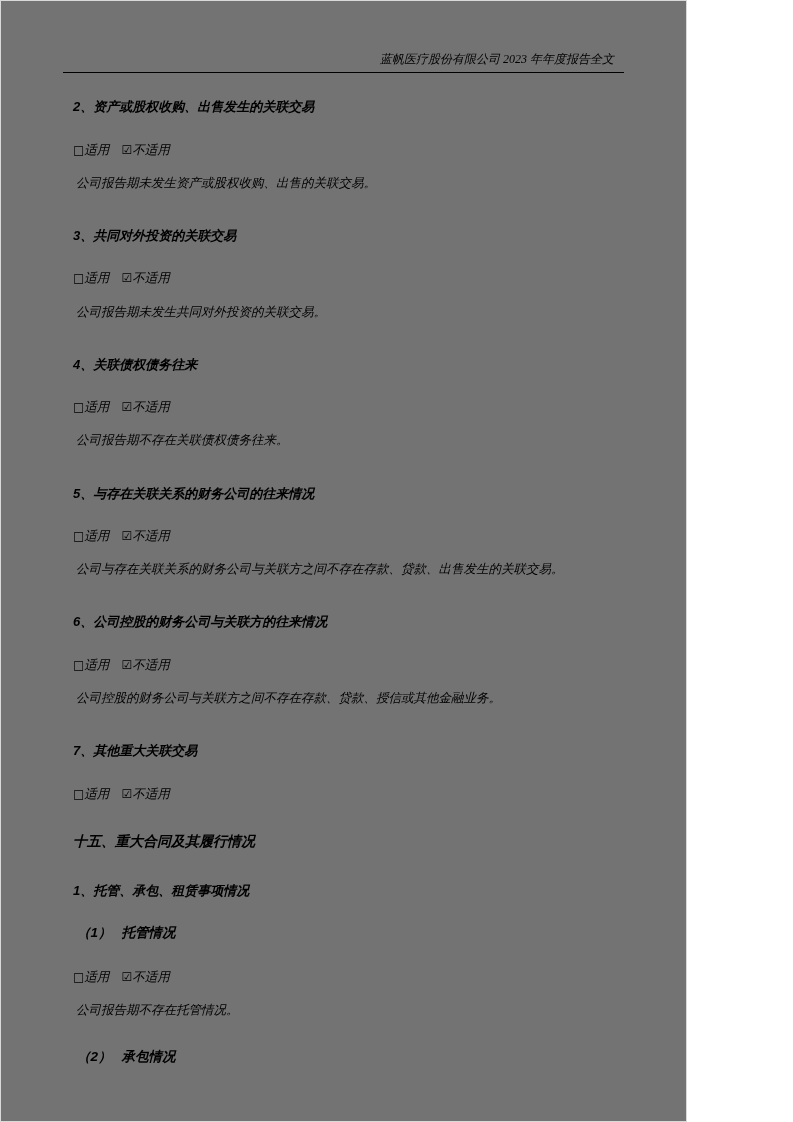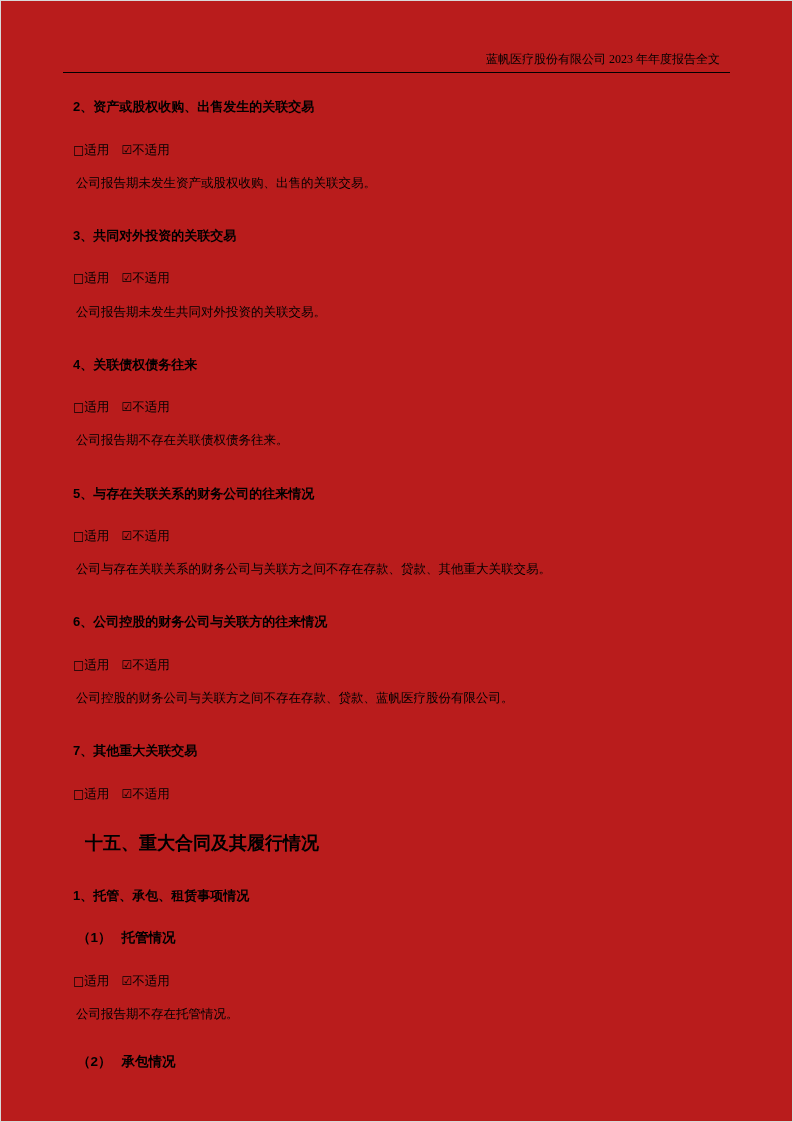--- a/index.html
+++ b/index.html
@@ -2,28 +2,29 @@
 <html><head>
 <meta charset="utf-8">
 <style>
   html, body {
     margin: 0;
     padding: 0;
     background: #ffffff;
   }
   .page {
     position: relative;
-    width: 793px;
+    width: 687px;
     height: 1122px;
-    background: #b91c1c;
+    background: #737373;
     box-sizing: border-box;
     border: 1px solid #d9d9d9;
     font-family: "Liberation Serif", "DejaVu Serif", serif;
     color: #000000;
     overflow: hidden;
+    font-style: italic;
   }
   .content {
     box-sizing: border-box;
     padding: 50px 62px 0 62px;
   }
   .inner {
     padding: 0 10px;
   }
   .doc-header {
     text-align: right;
@@ -41,23 +42,23 @@
     font-size: 13px;
     font-weight: bold;
     margin: 33px 0 24px 0;
     line-height: 1.2;
   }
   h2.sec-title.first {
     margin-top: 26px;
   }
   h1.chapter-title {
     font-family: "Liberation Sans", "DejaVu Sans", sans-serif;
-    font-size: 18px;
+    font-size: 14px;
     font-weight: bold;
-    margin: 27px 0 26px 12px;
+    margin: 27px 0 26px 0;
     line-height: 1.2;
   }
   h3.sub-title {
     font-family: "Liberation Sans", "DejaVu Sans", sans-serif;
     font-size: 13.5px;
     font-weight: bold;
     margin: 27px 0 24px 0;
     padding-left: 4px;
     line-height: 1.2;
   }
@@ -121,30 +122,30 @@
         </p>
         <p class="body-text">公司报告期不存在关联债权债务往来。</p>
       </section>
 
       <section>
         <h2 class="sec-title">5、与存在关联关系的财务公司的往来情况</h2>
         <p class="opts">
           <span class="opt1"><span class="cb">□</span><span>适用</span></span>
           <span class="opt2"><span class="cb">☑</span><span>不适用</span></span>
         </p>
-        <p class="body-text">公司与存在关联关系的财务公司与关联方之间不存在存款、贷款、其他重大关联交易。</p>
+        <p class="body-text">公司与存在关联关系的财务公司与关联方之间不存在存款、贷款、出售发生的关联交易。</p>
       </section>
 
       <section>
         <h2 class="sec-title">6、公司控股的财务公司与关联方的往来情况</h2>
         <p class="opts">
           <span class="opt1"><span class="cb">□</span><span>适用</span></span>
           <span class="opt2"><span class="cb">☑</span><span>不适用</span></span>
         </p>
-        <p class="body-text">公司控股的财务公司与关联方之间不存在存款、贷款、蓝帆医疗股份有限公司。</p>
+        <p class="body-text">公司控股的财务公司与关联方之间不存在存款、贷款、授信或其他金融业务。</p>
       </section>
 
       <section>
         <h2 class="sec-title">7、其他重大关联交易</h2>
         <p class="opts">
           <span class="opt1"><span class="cb">□</span><span>适用</span></span>
           <span class="opt2"><span class="cb">☑</span><span>不适用</span></span>
         </p>
       </section>
 

